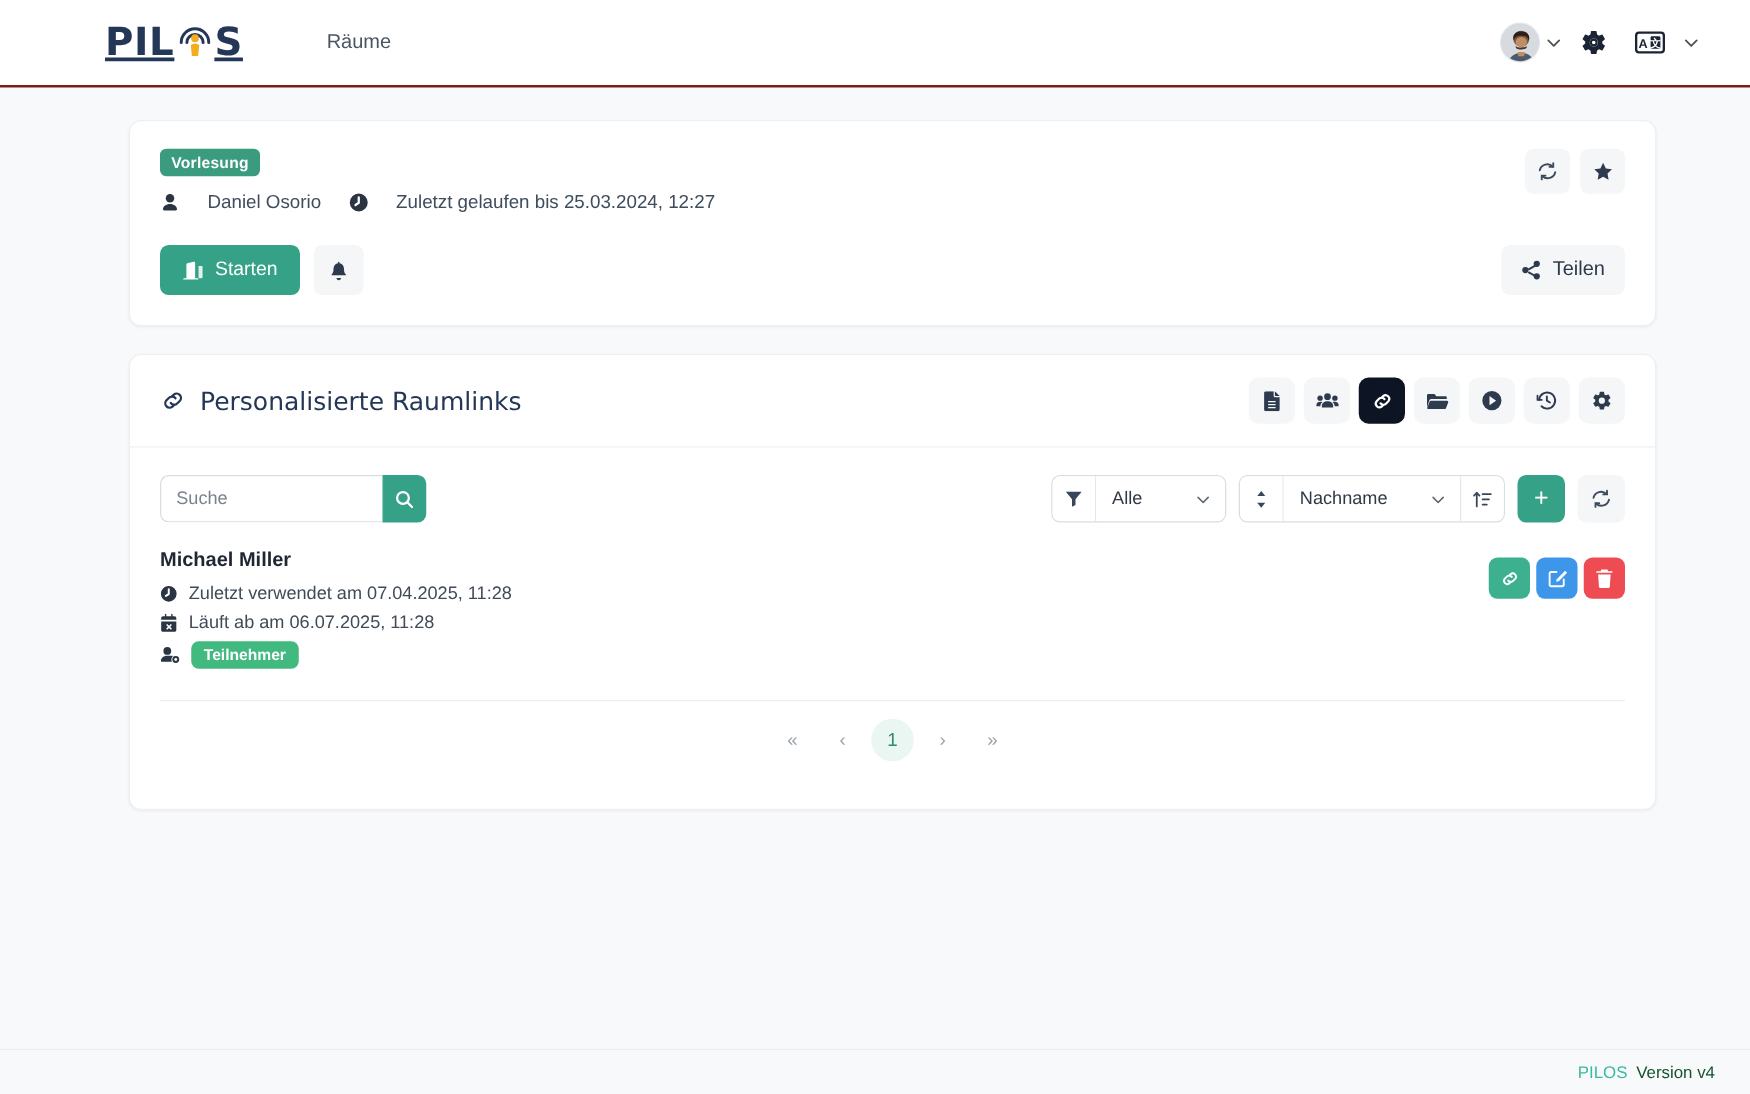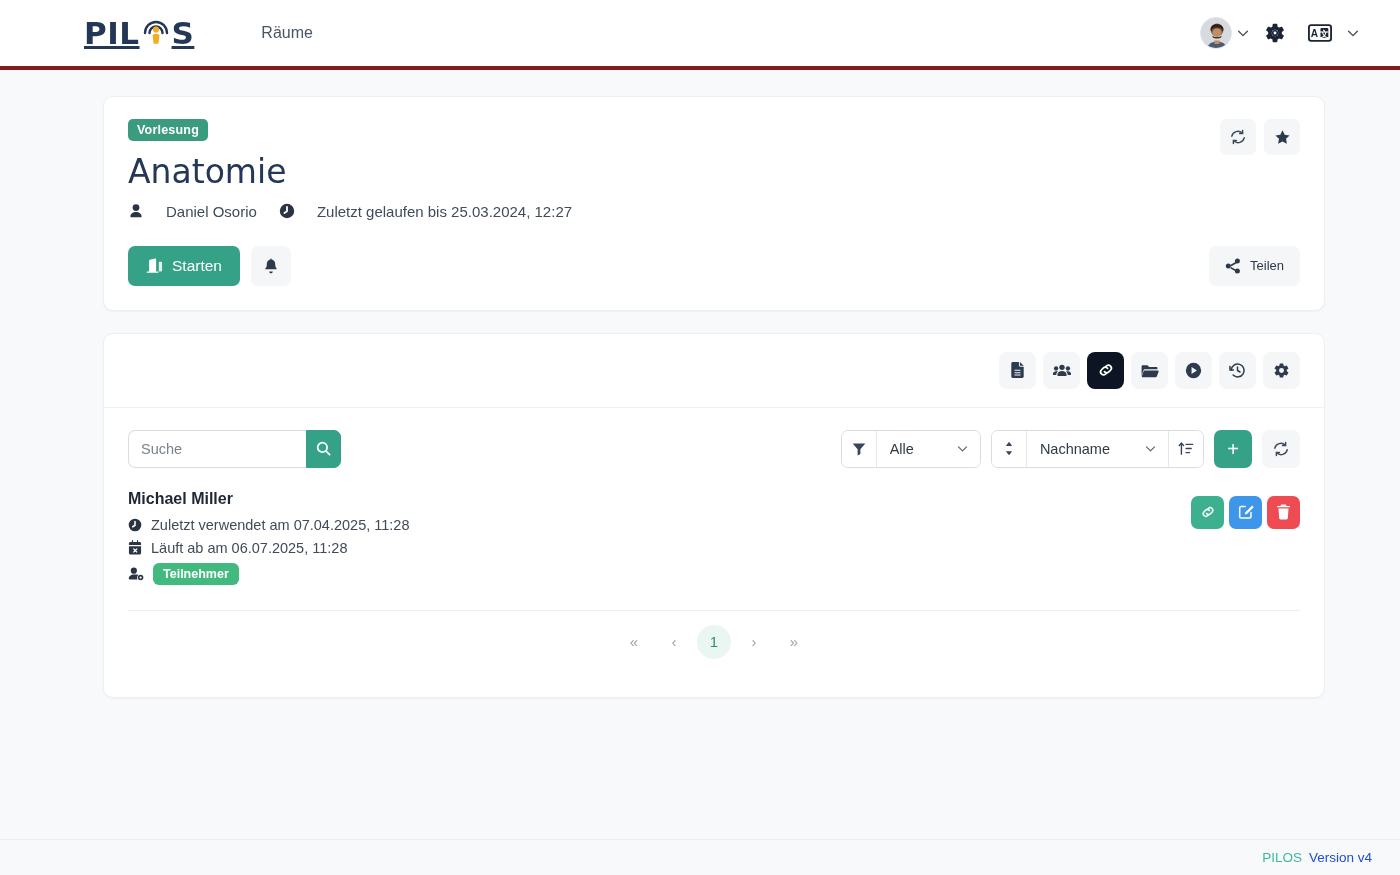--- a/index.html
+++ b/index.html
@@ -10,21 +10,21 @@
     background: #f8f9fa;
     font-family: "Liberation Sans", sans-serif;
     color: #212529;
     overflow: hidden;
   }
 
   
   .navbar {
     height: 70px;
     background: #ffffff;
-    border-bottom: 4px solid #7f1d1d;
+    border-bottom: 2px solid #7f1d1d;
     display: flex;
     align-items: center;
     padding: 0 40px 0 84px;
     position: relative;
   }
   .brand {
     display: flex;
     align-items: center;
     gap: 1px;
     font-size: 31px;
@@ -154,21 +154,21 @@
     margin-left: 11px;
   }
   .btn-share {
     margin-left: auto;
     background: #f4f6f8;
     color: #2c3a4b;
     border: none;
     border-radius: 7px;
     height: 40px;
     padding: 0 16px;
-    font-size: 13px;
+    font-size: 16px;
     display: inline-flex; align-items: center; gap: 9px;
     cursor: pointer;
   }
 
   
   .panel-card { margin-top: 22px; }
   .panel-head {
     display: flex; align-items: center;
     padding: 18px 24px;
     border-bottom: 1px solid #eef0f3;
@@ -318,21 +318,21 @@
     left: 0; right: 0; bottom: 0;
     height: 36px;
     border-top: 1px solid #eceff2;
     background: #f8f9fa;
     display: flex; align-items: center; justify-content: flex-end;
     padding-right: 28px;
     gap: 7px;
     font-size: 13.5px;
   }
   .footer .brandname { color: #3cb9a0; }
-  .footer .version { color: #1d4ed8; }
+  .footer .version { color: #14532d; }
 
   svg { display: block; }
 </style>
 </head>
 <body>
 
 <div class="navbar">
   <a class="brand" href="#">
     <span>PIL</span>
     <span class="logo-mark">
@@ -397,21 +397,20 @@
         </svg>
     </span>
   </div>
 </div>
 
 <div class="page">
 
   <div class="card room-card">
     <span class="badge">Vorlesung</span>
 
-    <h1 class="room-title">Anatomie</h1>
 
     <div class="room-meta">
       <span class="mi">
         <span>
           <svg width="16" height="16" viewBox="0 0 16 16" fill="#2b3442">
             <circle cx="8" cy="4.6" r="3.4"></circle>
             <path d="M8 9.1c-3.1 0-5.6 1.9-5.6 4.3 0 .5.4.9.9.9h9.4c.5 0 .9-.4.9-.9 0-2.4-2.5-4.3-5.6-4.3z"></path>
           </svg>
         </span>
         <span>Daniel Osorio</span>
@@ -478,20 +477,29 @@
           </svg>
         </span>
         <span>Teilen</span>
       </button>
     </div>
   </div>
 
   <div class="card panel-card">
 
     <div class="panel-head">
+      <div class="panel-title">
+        <span>
+          <svg width="21" height="21" viewBox="0 0 20 20" fill="none" stroke="#243757" stroke-width="1.7" stroke-linecap="round">
+            <path d="M8.2 11.8a3.3 3.3 0 0 0 4.9.35l2.1-2.1a3.3 3.3 0 0 0-4.65-4.65l-1.2 1.2"></path>
+            <path d="M11.8 8.2a3.3 3.3 0 0 0-4.9-.35l-2.1 2.1a3.3 3.3 0 0 0 4.65 4.65l1.2-1.2"></path>
+          </svg>
+        </span>
+        <span>Personalisierte Raumlinks</span>
+      </div>
 
       <div class="tabs">
         <button class="tab">
           <span>
             <svg width="15" height="16" viewBox="0 0 14 16" fill="currentColor">
               <path d="M8.4 0H2.2C1.4 0 .8.65.8 1.45v13.1c0 .8.6 1.45 1.4 1.45h9.6c.8 0 1.4-.65 1.4-1.45V4.8H9.6c-.66 0-1.2-.54-1.2-1.2zM4 12.6h6v1H4zm0-2.4h6v1H4zm0-2.4h6v1H4z"></path>
               <path d="M9.4 0v3.4c0 .25.2.4.4.4h3.4z"></path>
             </svg>
           </span>
         </button>

